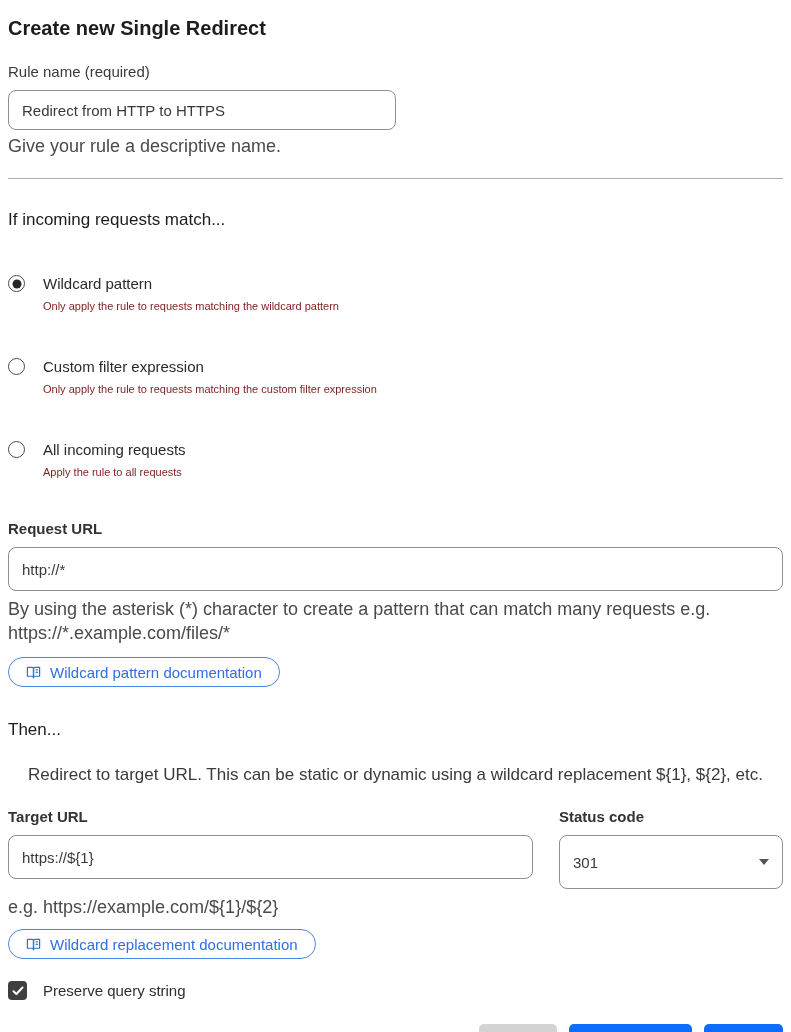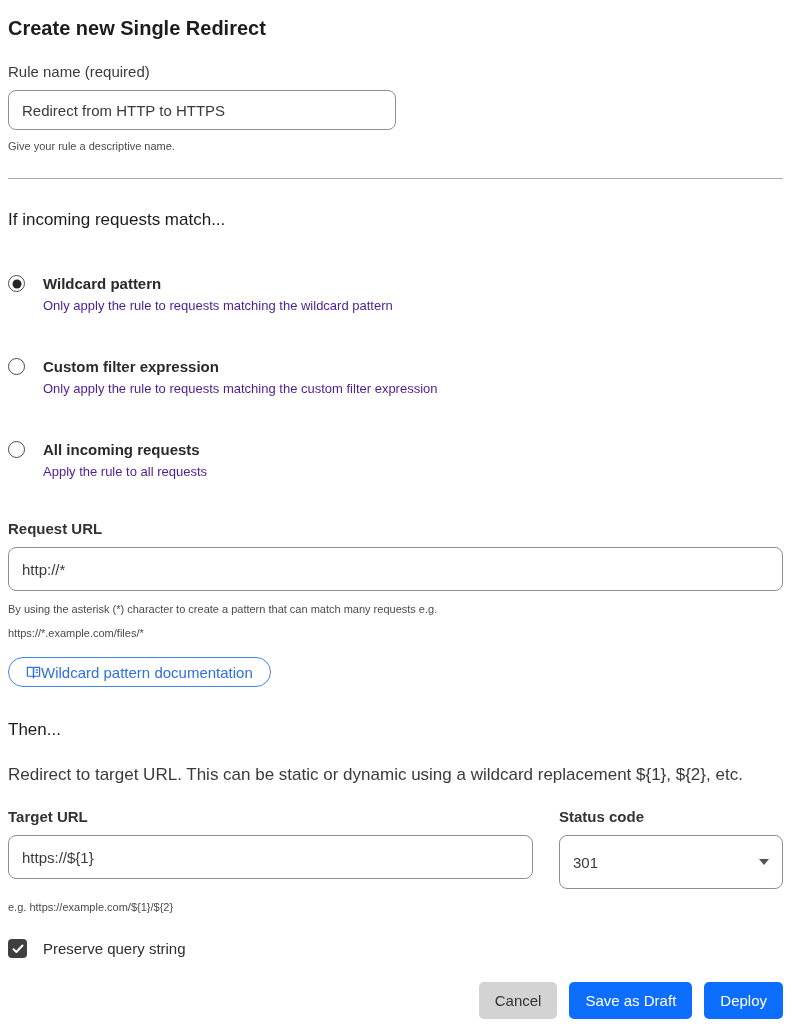--- a/index.html
+++ b/index.html
@@ -20,21 +20,21 @@
   .field-label.semibold { font-weight: 600; color: #333; }
 
   .text-input {
     display: flex; align-items: center;
     height: 40px; border: 1px solid #8f8f8f; border-radius: 8px;
     padding: 12px 13px; font-size: 15px; color: #3a3a3a; background: #fff;
   }
   .rule-input { width: 388px; margin-bottom: 6px; }
   .full-input { width: 100%; margin-bottom: 6px; height: 44px; }
 
-  .help-text { font-size: 11px; color: #4a4a4a; line-height: 24px; }
+  .help-text { font-size: 18px; color: #4a4a4a; line-height: 24px; }
   .help-single { line-height: 20px; }
 
   .divider { border: none; border-top: 1px solid #ababab; margin: 22px 0 30px 0; }
 
   .section-heading {
     font-size: 17px; font-weight: 400; color: #1c1c1c;
     line-height: 22px; margin: 0 0 42px 0;
   }
 
   .radio-option { display: flex; margin-bottom: 39px; cursor: pointer; }
@@ -42,35 +42,35 @@
   .radio-circle {
     flex: 0 0 auto; width: 17px; height: 17px; border: 1px solid #4a4a4a;
     border-radius: 50%; margin: 2px 18px 0 0; position: relative; background: #fff;
   }
   .radio-circle.checked::after {
     content: ""; position: absolute; left: 50%; top: 50%;
     width: 9px; height: 9px; border-radius: 50%; background: #262626;
     transform: translate(-50%, -50%);
   }
   .radio-texts { }
-  .radio-label { font-size: 15px; font-weight: 700; color: #2a2a2a; line-height: 22px; }
-  .radio-desc { font-size: 13px; color: #4c1d95; line-height: 22px; }
+  .radio-label { font-size: 15px; font-weight: 400; color: #2a2a2a; line-height: 22px; }
+  .radio-desc { font-size: 11px; color: #7f1d1d; line-height: 22px; }
 
   .matcher-section { margin-bottom: 36px; }
 
   .doc-button {
-    display: inline-flex; align-items: center; 
+    display: inline-flex; align-items: center; gap: 9px;
     height: 30px; padding: 0 17px;
     border: 1px solid #4683e6; border-radius: 15px; background: #fff;
     color: #2f6fdf; font-size: 15px; font-family: inherit; cursor: pointer;
   }
   .doc-button svg { display: block; }
 
   .then-heading { margin: 32px 0 22px 0; }
-  .then-desc { font-size: 17px; color: #3a3a3a; line-height: 24px; margin-bottom: 20px; }
+  .then-desc { font-size: 17px; color: #3a3a3a; line-height: 24px; margin-bottom: 20px; text-align: center; }
 
   .target-row { display: flex; gap: 26px; }
   .target-col { flex: 1 1 auto; }
   .status-col { flex: 0 0 224px; }
 
   .select-box {
     display: flex; align-items: center; justify-content: space-between;
     height: 54px; border: 1px solid #8f8f8f; border-radius: 8px;
     padding: 0 13px; font-size: 15px; color: #3a3a3a; background: #fff; cursor: pointer;
   }
@@ -178,20 +178,30 @@
       <div class="field-label semibold">Status code</div>
       <div class="select-box">
         <span>301</span>
         <span class="caret-down"></span>
       </div>
     </div>
   </div>
 
   <div class="help-text help-single eg-help">e.g. https://example.com/${1}/${2}</div>
 
+  <button class="doc-button doc-button-2">
+    <span>
+      <svg width="15" height="15" viewBox="0 0 16 16" fill="none" stroke="currentColor" stroke-width="1.3" stroke-linejoin="round">
+        <path d="M1.5 2.5h5A1.5 1.5 0 0 1 8 4v9.5a1.5 1.5 0 0 0-1.5-1.5h-5z"></path>
+        <path d="M14.5 2.5h-5A1.5 1.5 0 0 0 8 4v9.5A1.5 1.5 0 0 1 9.5 12h5z"></path>
+        <path d="M10.3 5.3h2.4M10.3 7.8h2.4"></path>
+      </svg>
+    </span>
+    <span>Wildcard replacement documentation</span>
+  </button>
 
   <div class="checkbox-row">
     <span class="checkbox-box">
       <svg width="12" height="10" viewBox="0 0 12 10" fill="none" stroke="#ffffff" stroke-width="2" stroke-linecap="round" stroke-linejoin="round">
         <polyline points="1.5,5.2 4.4,8 10.5,1.5"></polyline>
       </svg>
     </span>
     <span class="checkbox-label">Preserve query string</span>
   </div>
 

